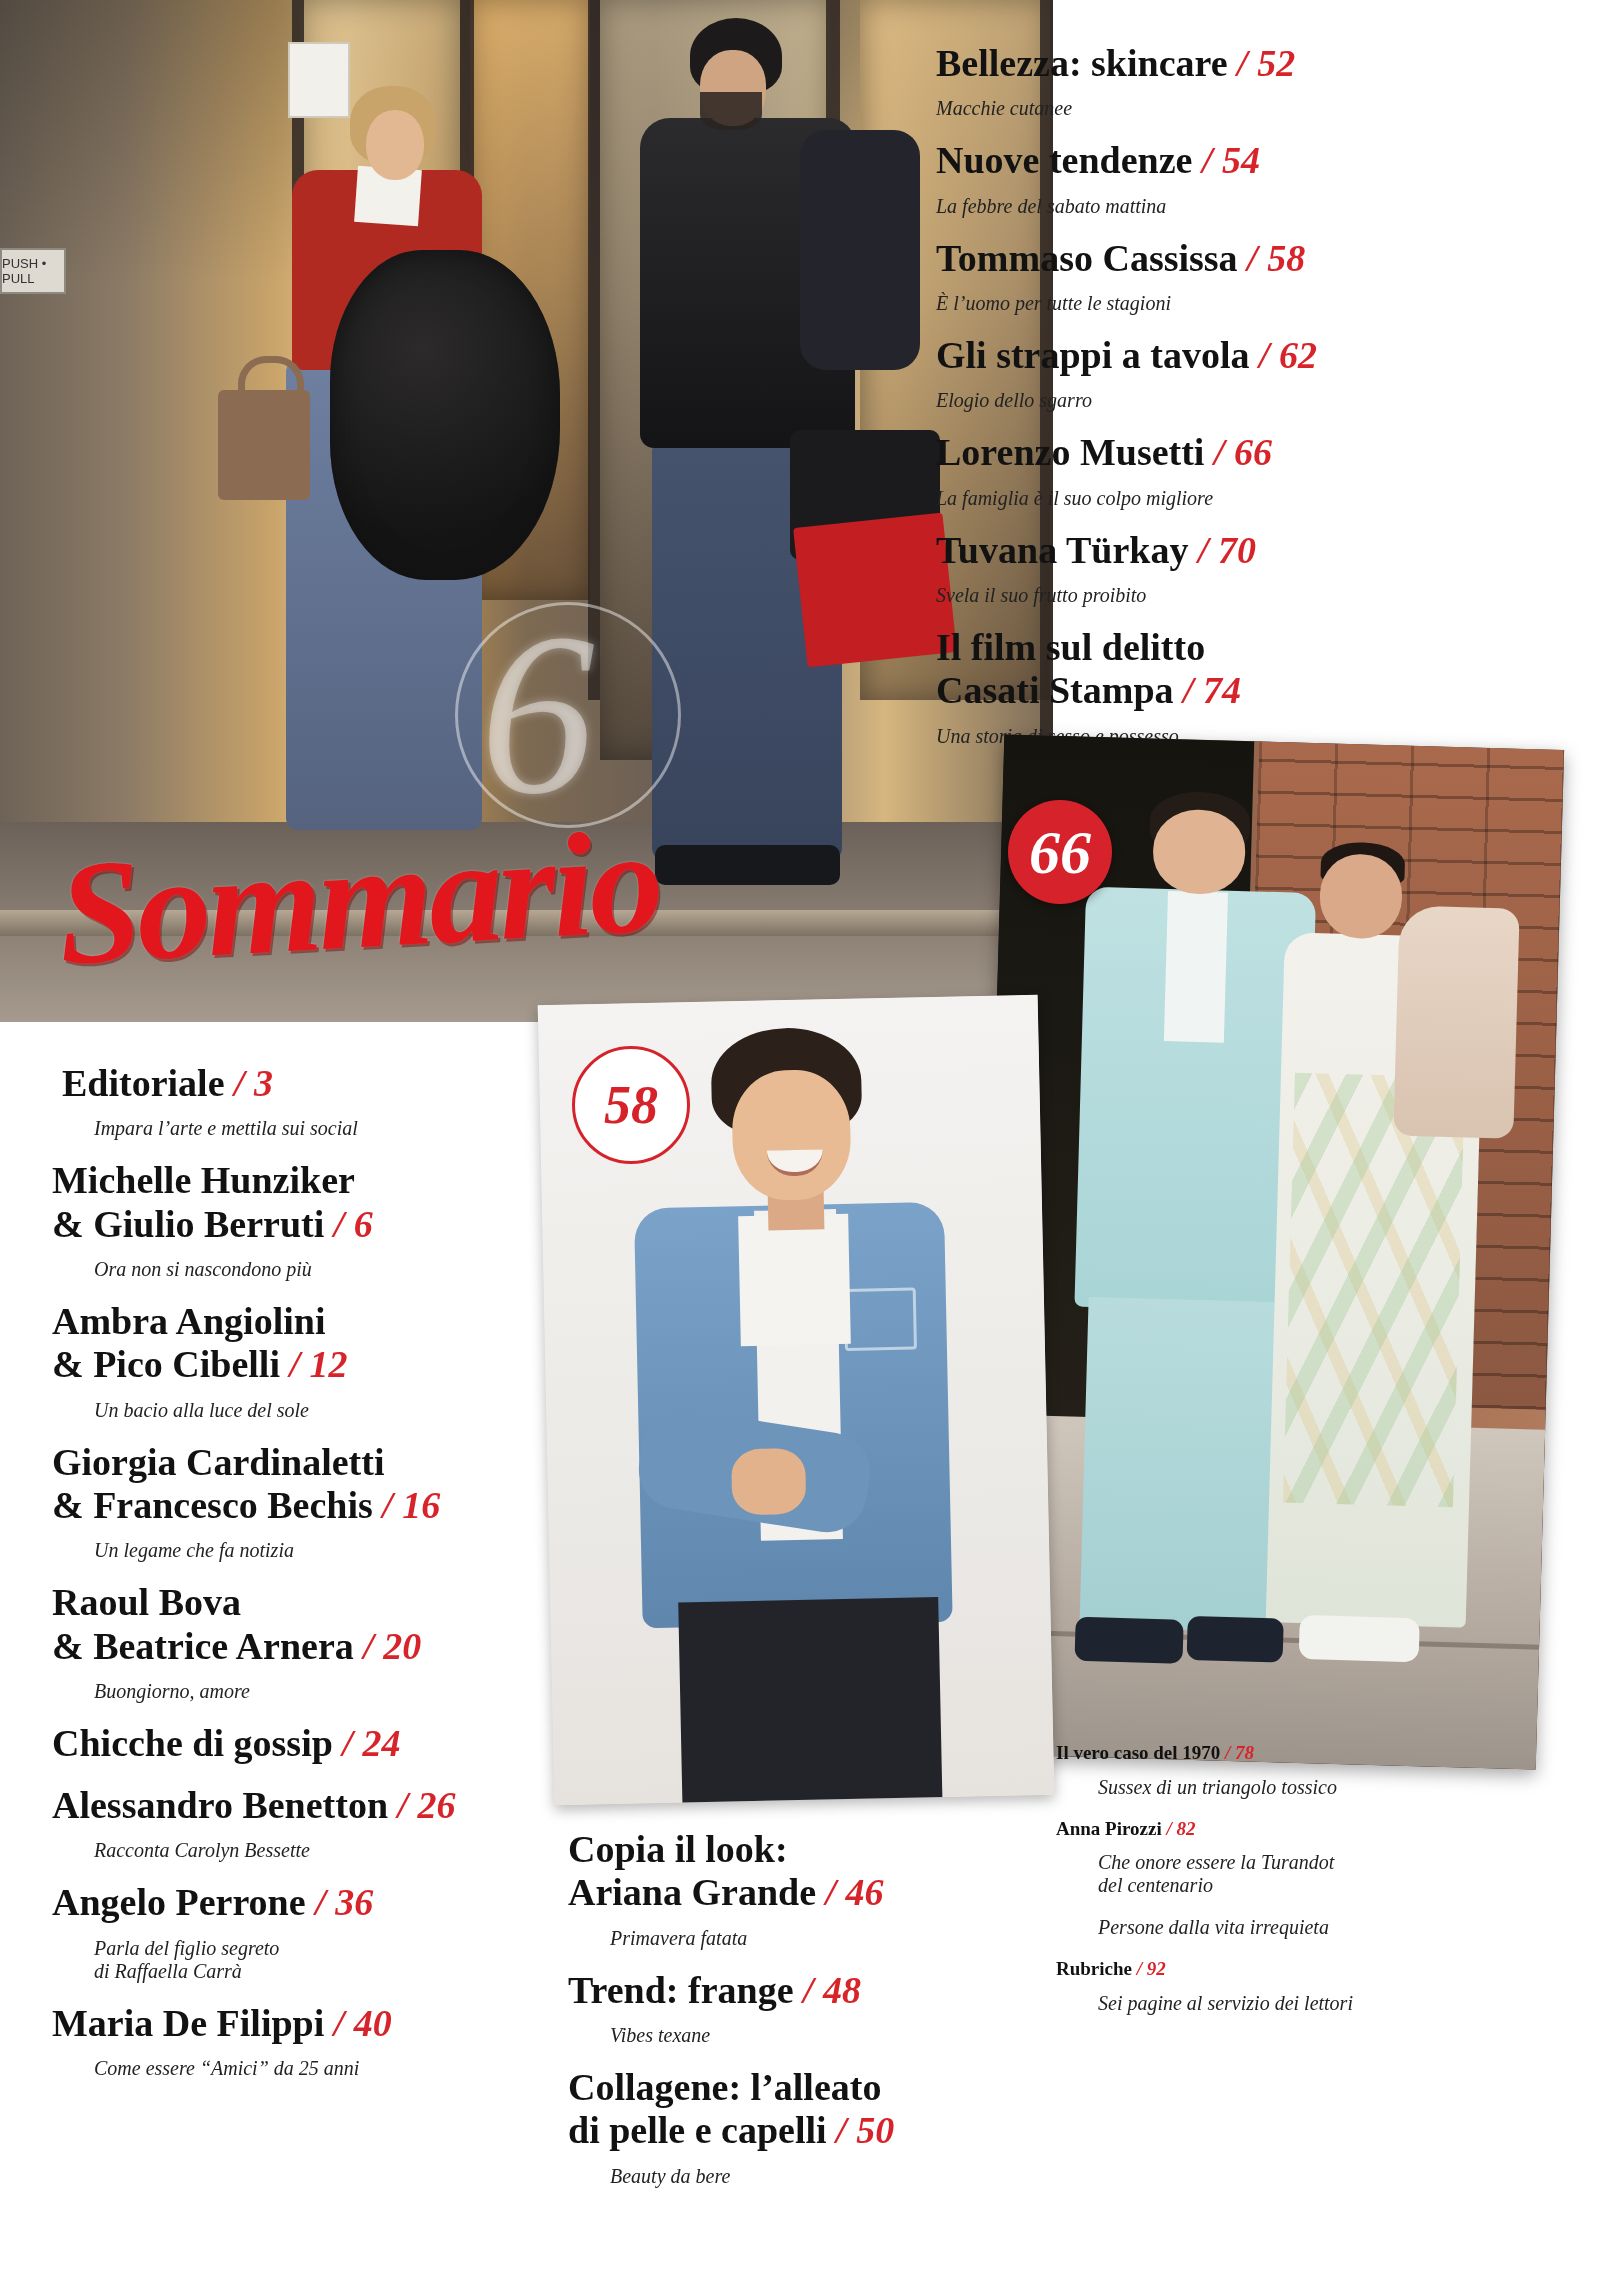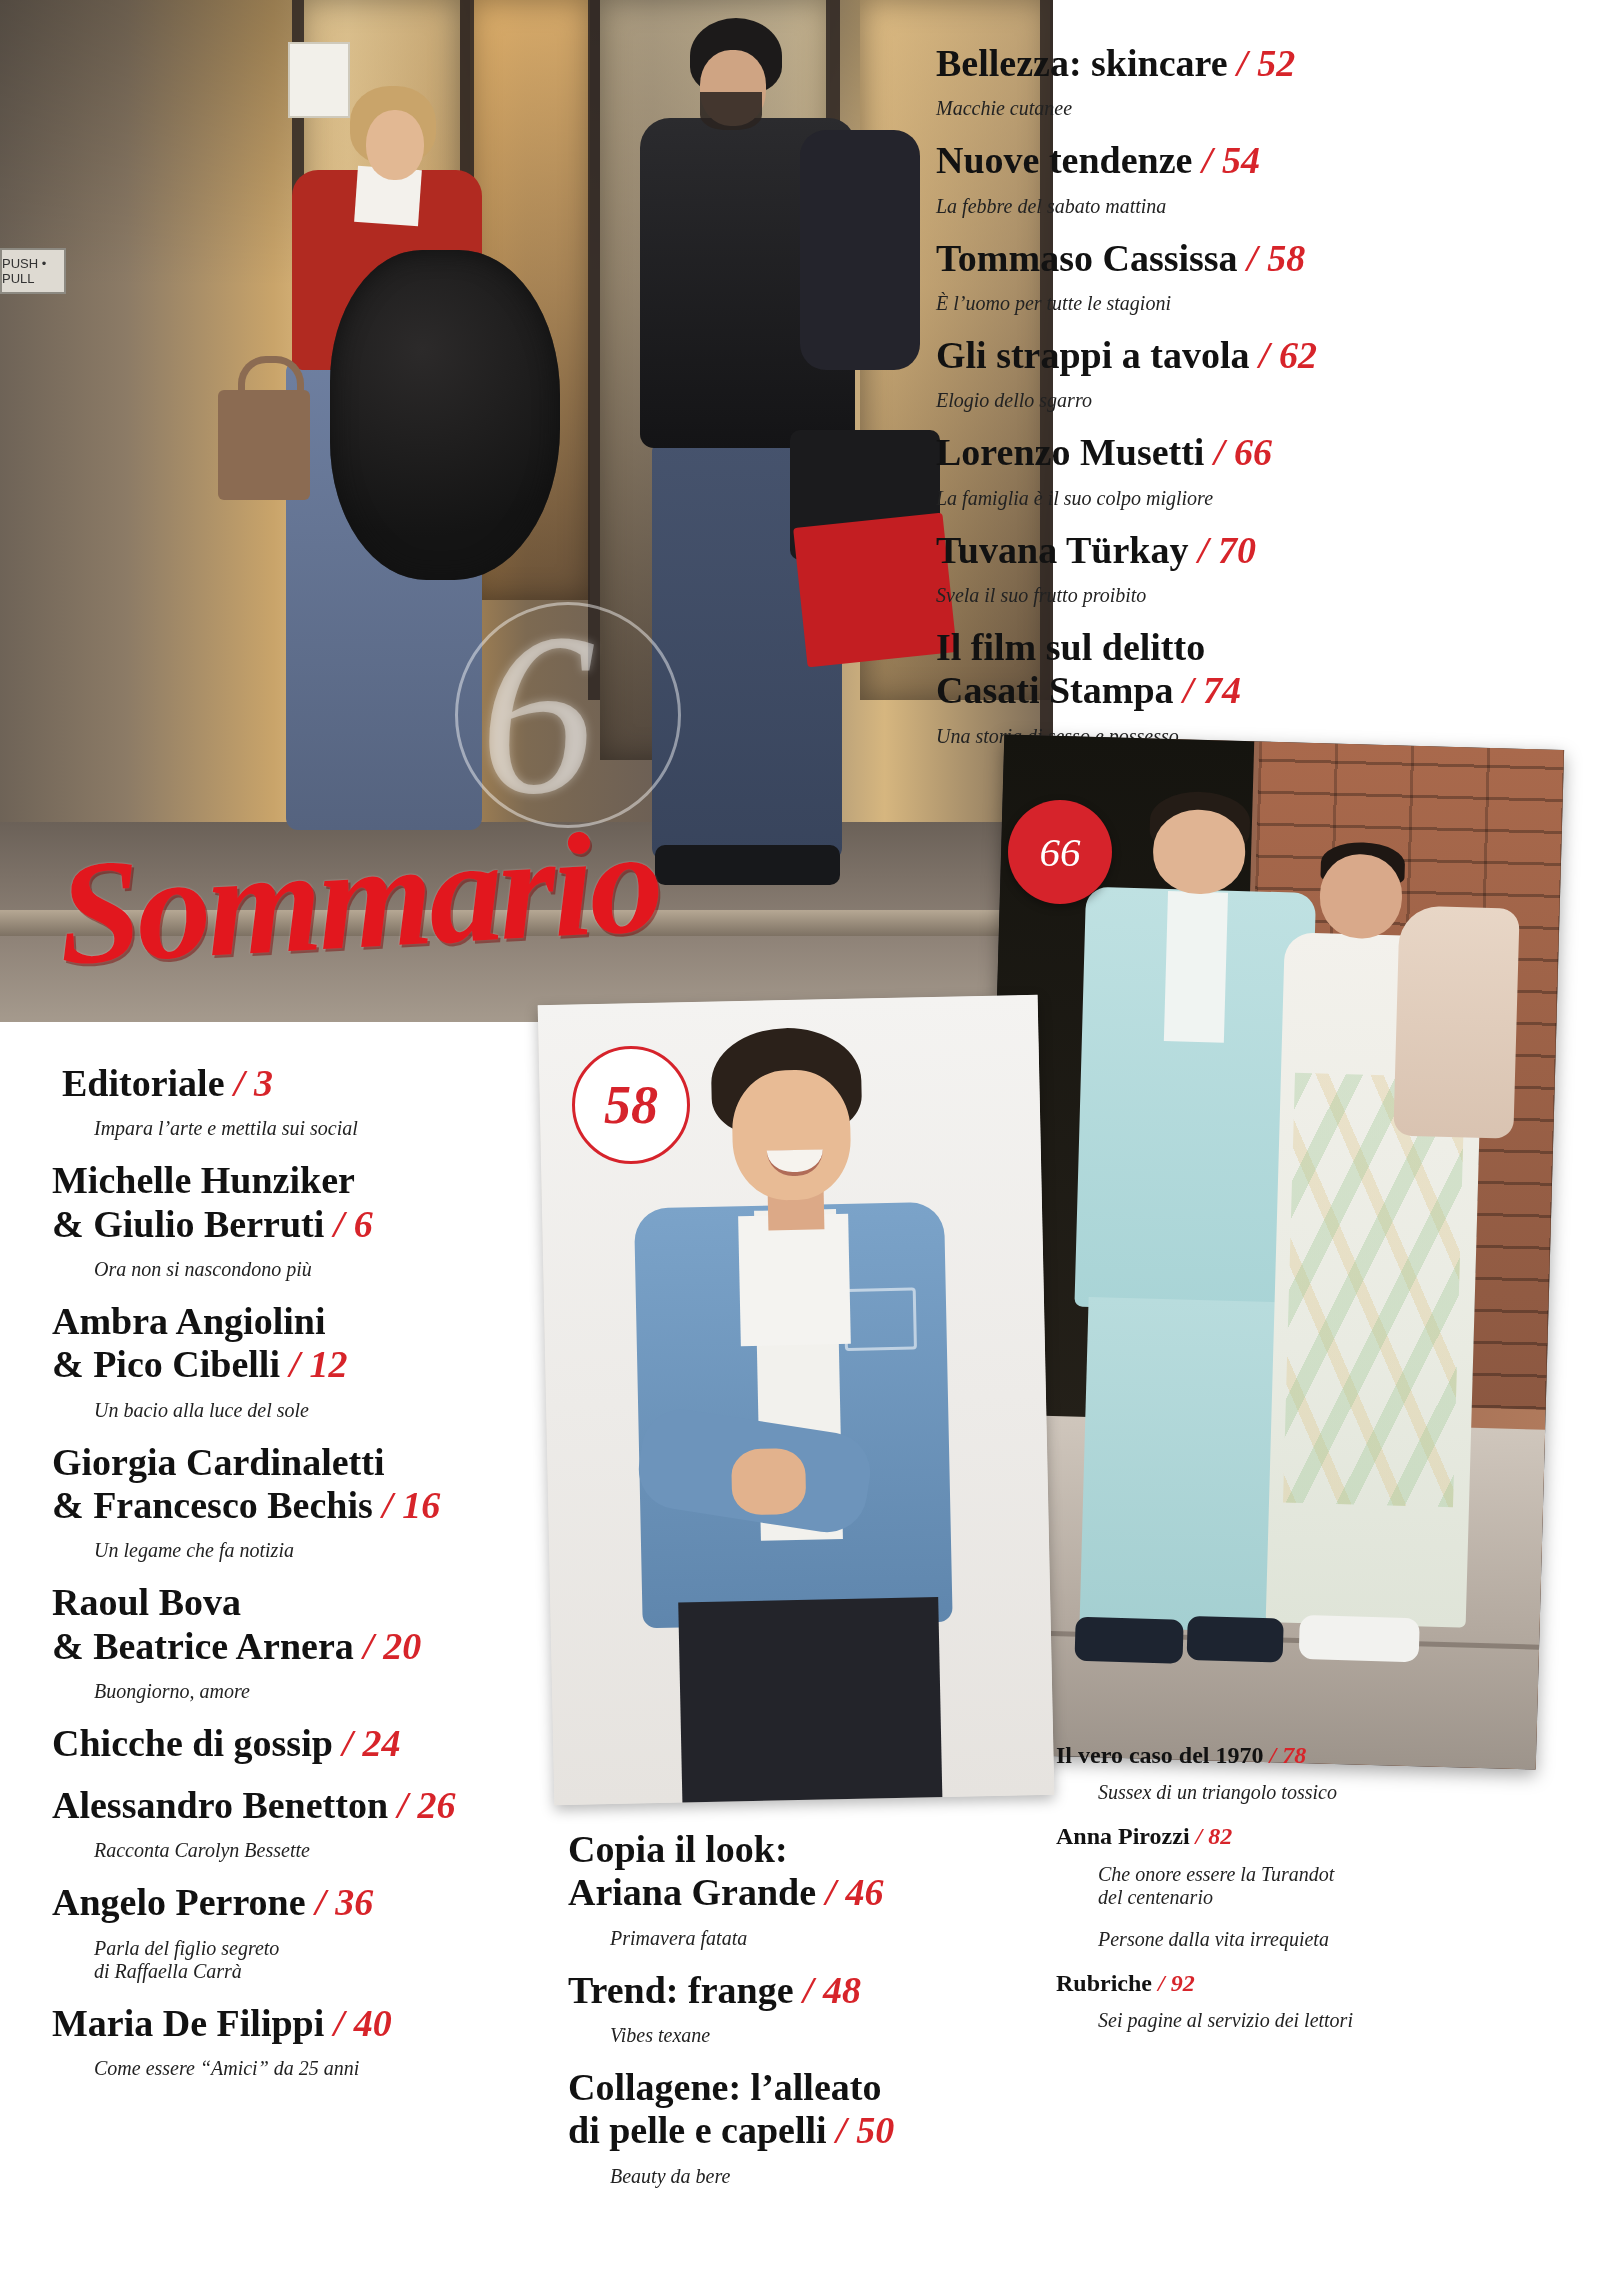--- a/index.html
+++ b/index.html
@@ -190,22 +190,22 @@
   #photo-couple .woman-shoe { position: absolute; left: 320px; top: 872px; width: 120px; height: 44px; background: #f2f2ef; border-radius: 14px; }
   #photo-couple .child { position: absolute; left: 400px; top: 160px; width: 120px; height: 230px; background: linear-gradient(180deg, #e8d6c6, #d9c3b1); border-radius: 40px 20px 18px 18px; }
 
   
   #badge-66 {
     position: absolute; left: 1008px; top: 800px;
     width: 104px; height: 104px; border-radius: 50%;
     background: #d6232b;
     color: #fff;
     font-family: "Liberation Serif", serif;
-    font-weight: normal; font-style: italic;
-    font-size: 41px;
+    font-weight: bold; font-style: italic;
+    font-size: 62px;
     display: flex; align-items: center; justify-content: center;
     z-index: 30;
     box-shadow: 0 3px 8px rgba(0,0,0,0.35);
   }
 
   
   #photo-man58 {
     position: absolute;
     left: 546px; top: 1000px;
     width: 500px; height: 800px;
@@ -255,21 +255,21 @@
   #col-right {
     position: absolute;
     left: 1056px; top: 1742px;
     width: 520px;
   }
   .col .entry { margin-bottom: 19px; text-align: left; }
   .col .entry .title { font-size: 38px; line-height: 1.14; }
   .col .entry .sub { font-size: 20px; margin-top: 12px; }
   #col-left .entry .sub, #col-mid .entry .sub, #col-right .entry .sub { padding-left: 42px; }
   #col-left .entry:first-child .title { padding-left: 10px; }
-  #col-right .entry .title { font-size: 24px; }
+  #col-right .entry .title { font-size: 19px; }
 </style>
 </head>
 <body>
 
 <div id="top-photo">
   <div class="scene"></div>
   <div class="panel p1"></div>
   <div class="panel p2"></div>
   <div class="panel p3"></div>
   <div class="panel p4"></div>

